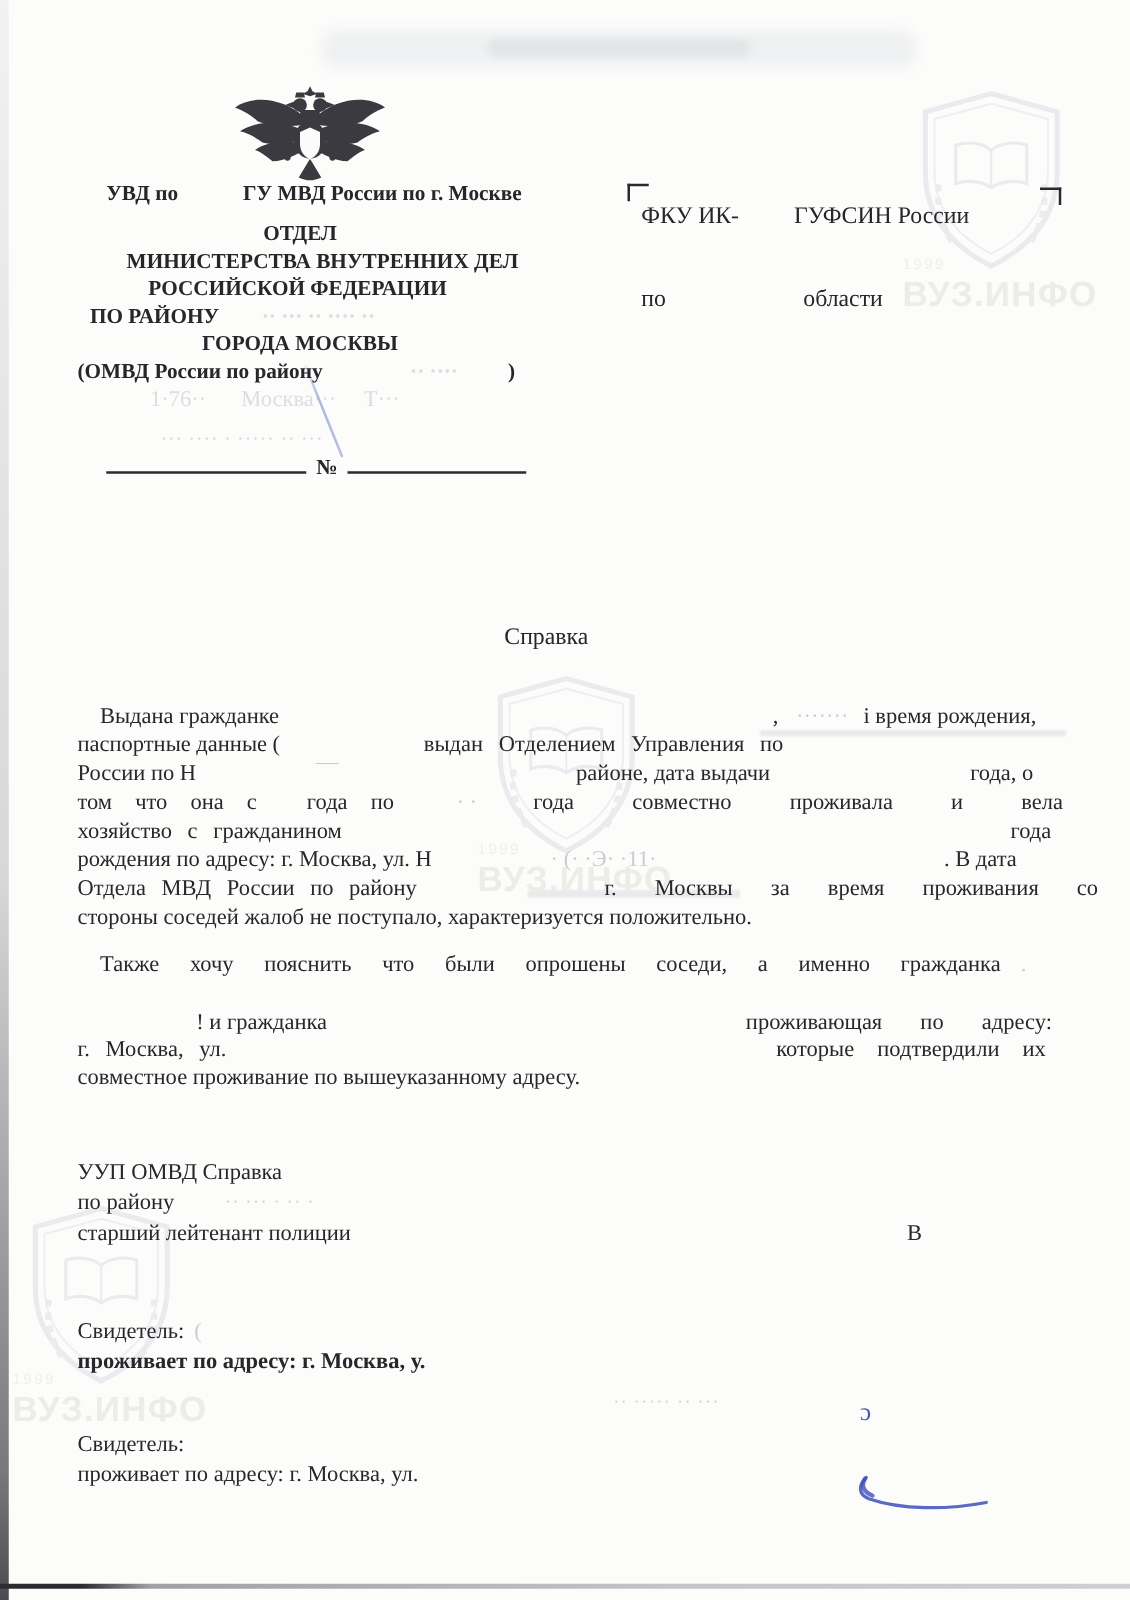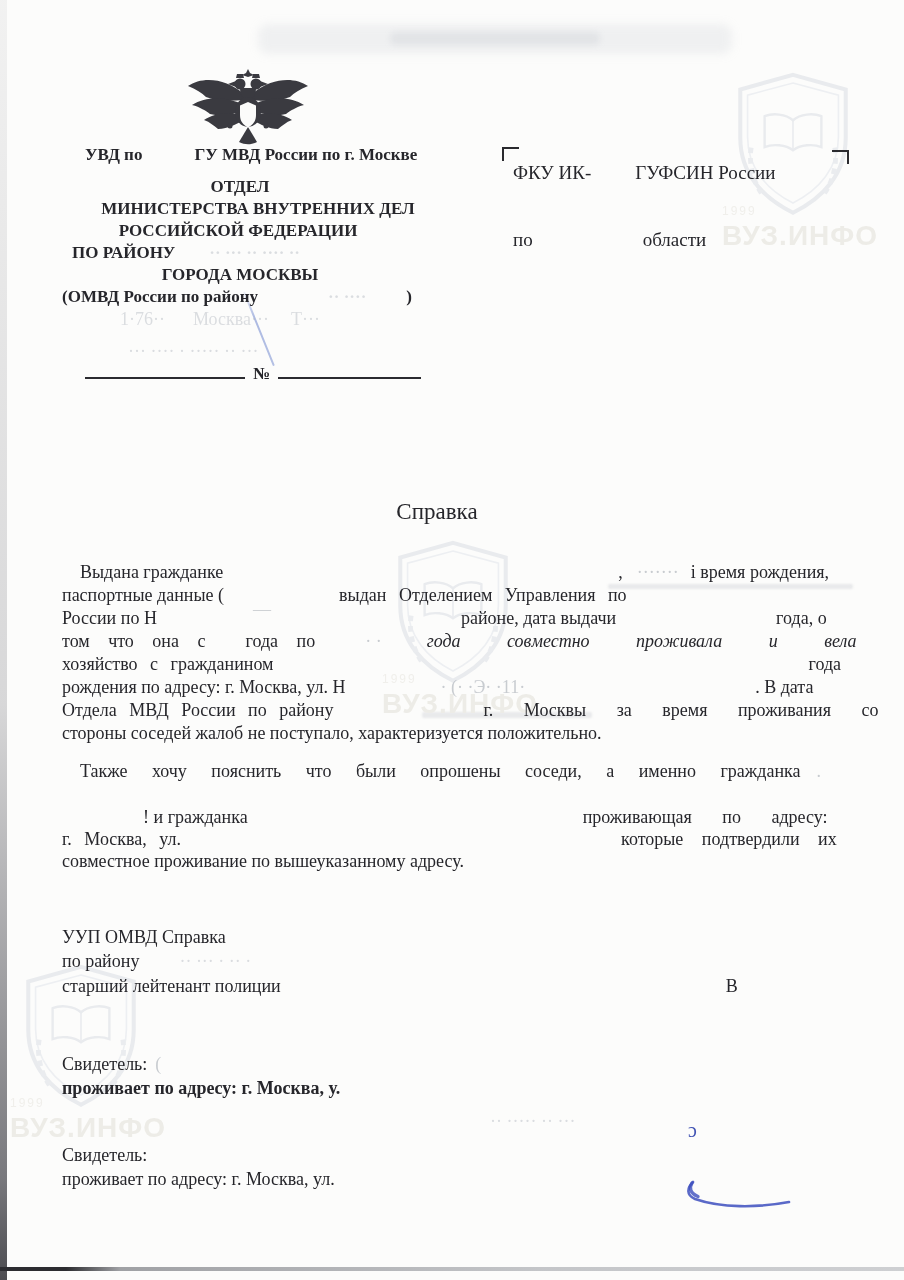--- a/index.html
+++ b/index.html
@@ -26,29 +26,29 @@
   .wm .nm{font:700 28px "Liberation Sans",sans-serif;color:#edecе7;color:#edece7;letter-spacing:1px;margin-top:2px;}
   
   .emblem{position:absolute;left:180px;top:68px;width:136px;height:78px;}
   .corner{position:absolute;width:15px;height:12px;}
   .corner.cl{left:502px;top:147px;border-top:2.5px solid #2a2a2e;border-left:2.5px solid #2a2a2e;}
   .corner.cr{left:832px;top:150px;border-top:2.5px solid #2a2a2e;border-right:2.5px solid #2a2a2e;}
   
   .ln{position:absolute;white-space:pre;font-size:18px;line-height:1;color:#26262b;}
   .ln.hb{font-weight:700;font-size:17px;}
   .ln.hr{font-size:19px;}
-  .ln.tt{font-size:23px;}
+  .ln.tt{font-size:19px;}
   .ln.f2,.run.f2{color:#b3b8c0;opacity:.45;filter:blur(.3px);}
   .run.f{color:#a7adb5;opacity:.6;}
   .run.blue{color:#4355b4;font-size:20px;}
   .run.w8{word-spacing:8px;}
   .run.w14{word-spacing:14px;}
   .run.w20{word-spacing:20px;}
   .run.w26{word-spacing:26px;}
-  .run.w42{word-spacing:42px;font-style:italic;}
+  .run.w42{word-spacing:42px;}
   .gap{display:inline-block;height:1px;}
   .rule{display:inline-block;height:13px;border-bottom:2px solid #2b2b30;}
 </style>
 </head>
 <body>
 
 <div class="page">
 
   <div class="top-smudge"></div>
   <div class="top-smudge2"></div>
@@ -140,21 +140,21 @@
       <div class="ln " style="top: 563px; left: 80px;"><span class="run ">Выдана гражданке</span><span class="gap" style="width: 395px;"></span><span class="run ">,</span><span class="gap" style="width: 14px;"></span><span class="run f">·······</span><span class="gap" style="width: 12px;"></span><span class="run ">і время рождения,</span></div>
       <div class="ln " style="top: 586px; left: 62px;"><span class="run ">паспортные данные (</span><span class="gap" style="width: 115px;"></span><span class="run w8">выдан Отделением Управления по</span></div>
       <div class="ln " style="top: 609px; left: 62px;"><span class="run ">России по Н</span><span class="gap" style="width: 96px;"></span><span class="run f">¯¯</span><span class="gap" style="width: 190px;"></span><span class="run ">районе, дата выдачи</span><span class="gap" style="width: 160px;"></span><span class="run ">года, о</span></div>
       <div class="ln " style="top: 632px; left: 62px;"><span class="run w14">том что она с</span><span class="gap" style="width: 40px;"></span><span class="run w14">года по</span><span class="gap" style="width: 50px;"></span><span class="run f">· ·</span><span class="gap" style="width: 45px;"></span><span class="run w42">года совместно проживала и вела</span></div>
       <div class="ln " style="top: 655px; left: 62px;"><span class="run w8">хозяйство с гражданином</span><span class="gap" style="width: 535px;"></span><span class="run ">года</span></div>
       <div class="ln " style="top: 678px; left: 62px;"><span class="run ">рождения по адресу: г. Москва, ул. Н</span><span class="gap" style="width: 95px;"></span><span class="run f">· (· ·Э· ·11·</span><span class="gap" style="width: 230px;"></span><span class="run ">. В дата</span></div>
       <div class="ln " style="top: 701px; left: 62px;"><span class="run w8">Отдела МВД России по району</span><span class="gap" style="width: 150px;"></span><span class="run w26">г. Москвы за время проживания со</span></div>
       <div class="ln " style="top: 724px; left: 62px;"><span class="run ">стороны соседей жалоб не поступало, характеризуется положительно.</span></div>
       <div class="ln " style="top: 762px; left: 80px;"><span class="run w20">Также хочу пояснить что были опрошены соседи, а именно гражданка</span><span class="gap" style="width: 16px;"></span><span class="run f">.</span></div>
       <div class="ln " style="top: 786px; left: 62px;"><span class="gap" style="width: 133px;"></span></div>
-      <div class="ln " style="top: 808px; left: 58px;"><span class="gap" style="width: 85px;"></span><span class="run ">! и гражданка</span><span class="gap" style="width: 335px;"></span><span class="run w26">проживающая по адресу:</span></div>
+      <div class="ln " style="top: 808px; left: 72px;"><span class="gap" style="width: 85px;"></span><span class="run ">! и гражданка</span><span class="gap" style="width: 335px;"></span><span class="run w26">проживающая по адресу:</span></div>
       <div class="ln " style="top: 830px; left: 62px;"><span class="run w8">г. Москва, ул.</span><span class="gap" style="width: 440px;"></span><span class="run w14">которые подтвердили их</span></div>
       <div class="ln " style="top: 852px; left: 62px;"><span class="run ">совместное проживание по вышеуказанному адресу.</span></div>
       <div class="ln " style="top: 928px; left: 62px;"><span class="run ">УУП ОМВД Справка</span></div>
       <div class="ln " style="top: 952px; left: 62px;"><span class="run ">по району</span><span class="gap" style="width: 40px;"></span><span class="run f2">·· ··· · ·· ·</span></div>
       <div class="ln " style="top: 977px; left: 62px;"><span class="run ">старший лейтенант полиции</span><span class="gap" style="width: 445px;"></span><span class="run ">В</span></div>
       <div class="ln " style="top: 1055px; left: 62px;"><span class="run ">Свидетель:</span><span class="gap" style="width: 8px;"></span><span class="run f">(</span></div>
       <div class="ln " style="top: 1079px; left: 62px; font-weight: bold;"><span class="run ">проживает по адресу: г. Москва, у.</span></div>
       <div class="ln f2" style="top: 1112px; left: 490px;"><span class="run ">·· ····· ·· ···</span></div>
       <div class="ln " style="top: 1120px; left: 688px;"><span class="run blue">ɔ</span></div>
       <div class="ln " style="top: 1146px; left: 62px;"><span class="run ">Свидетель:</span></div>

